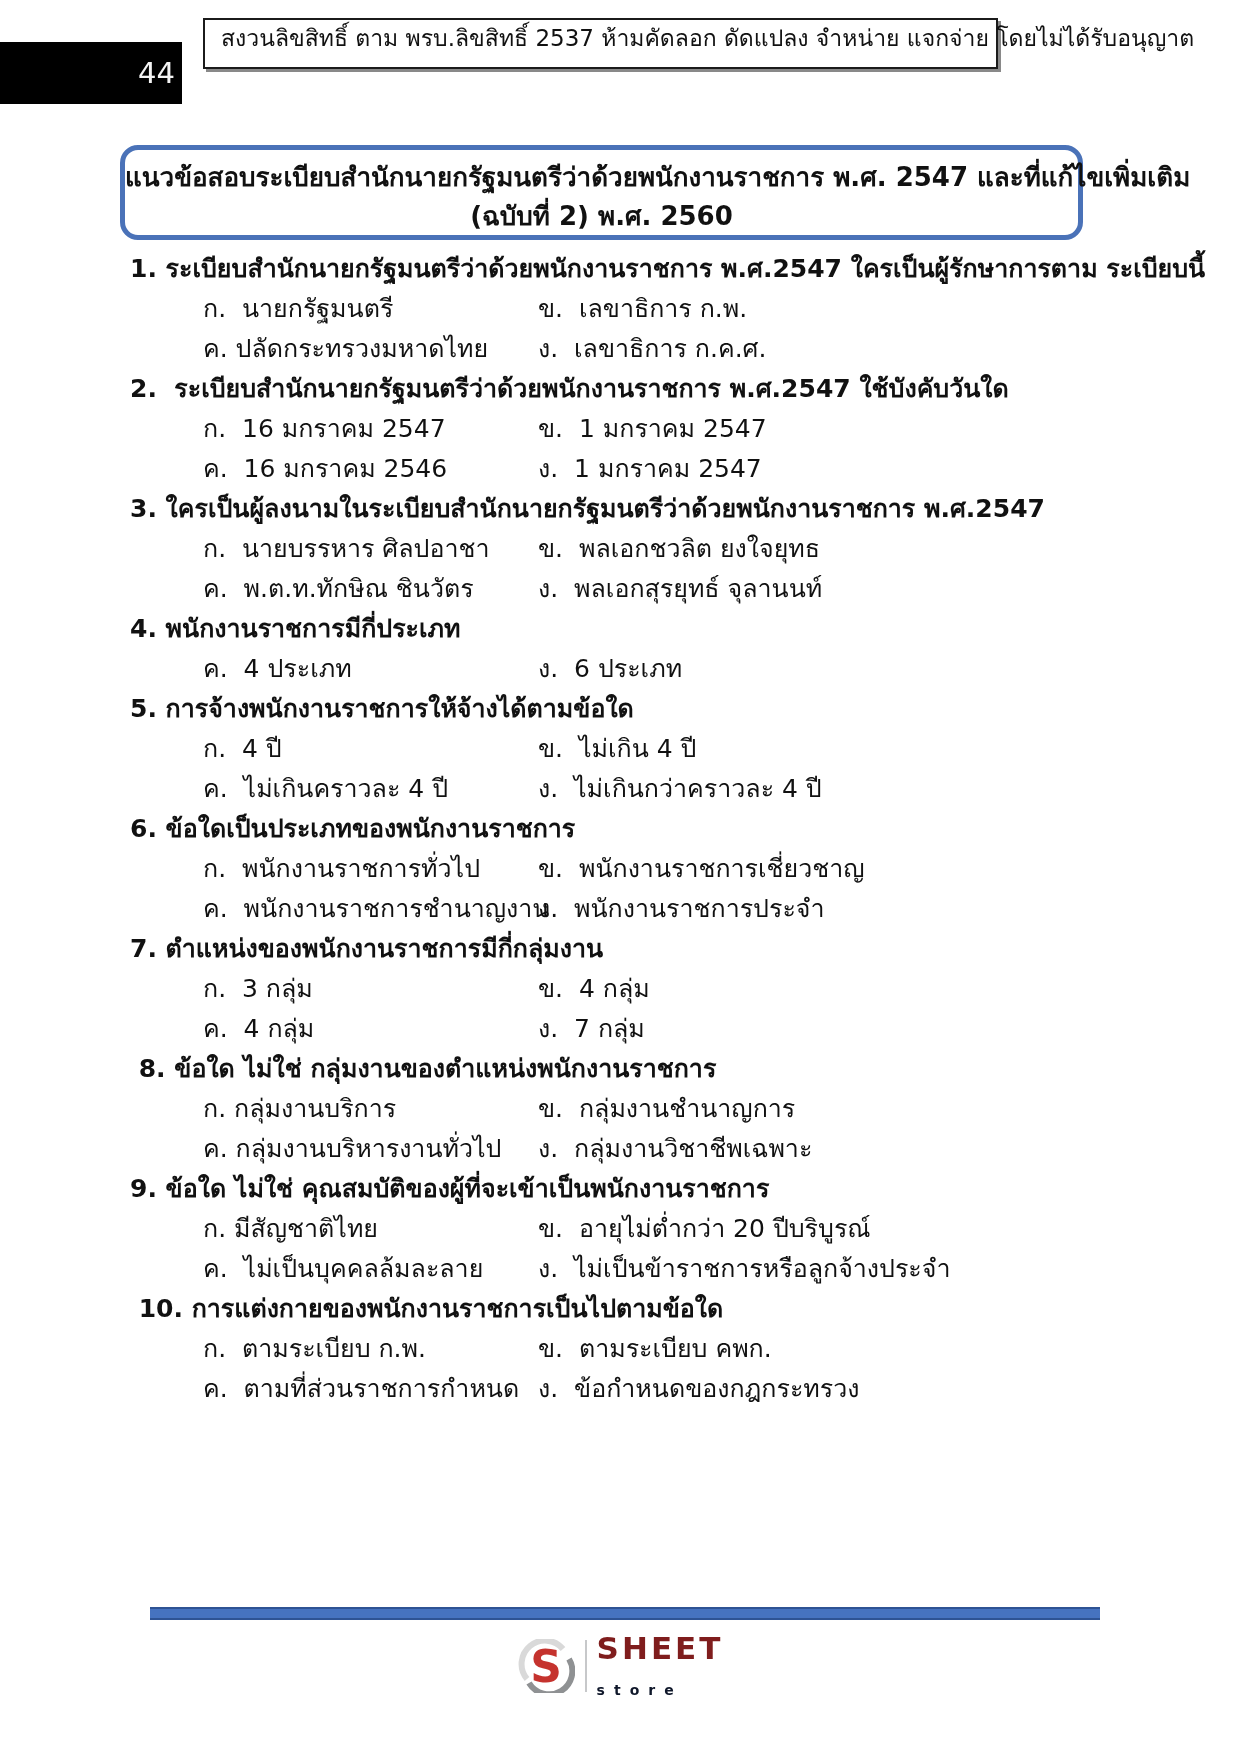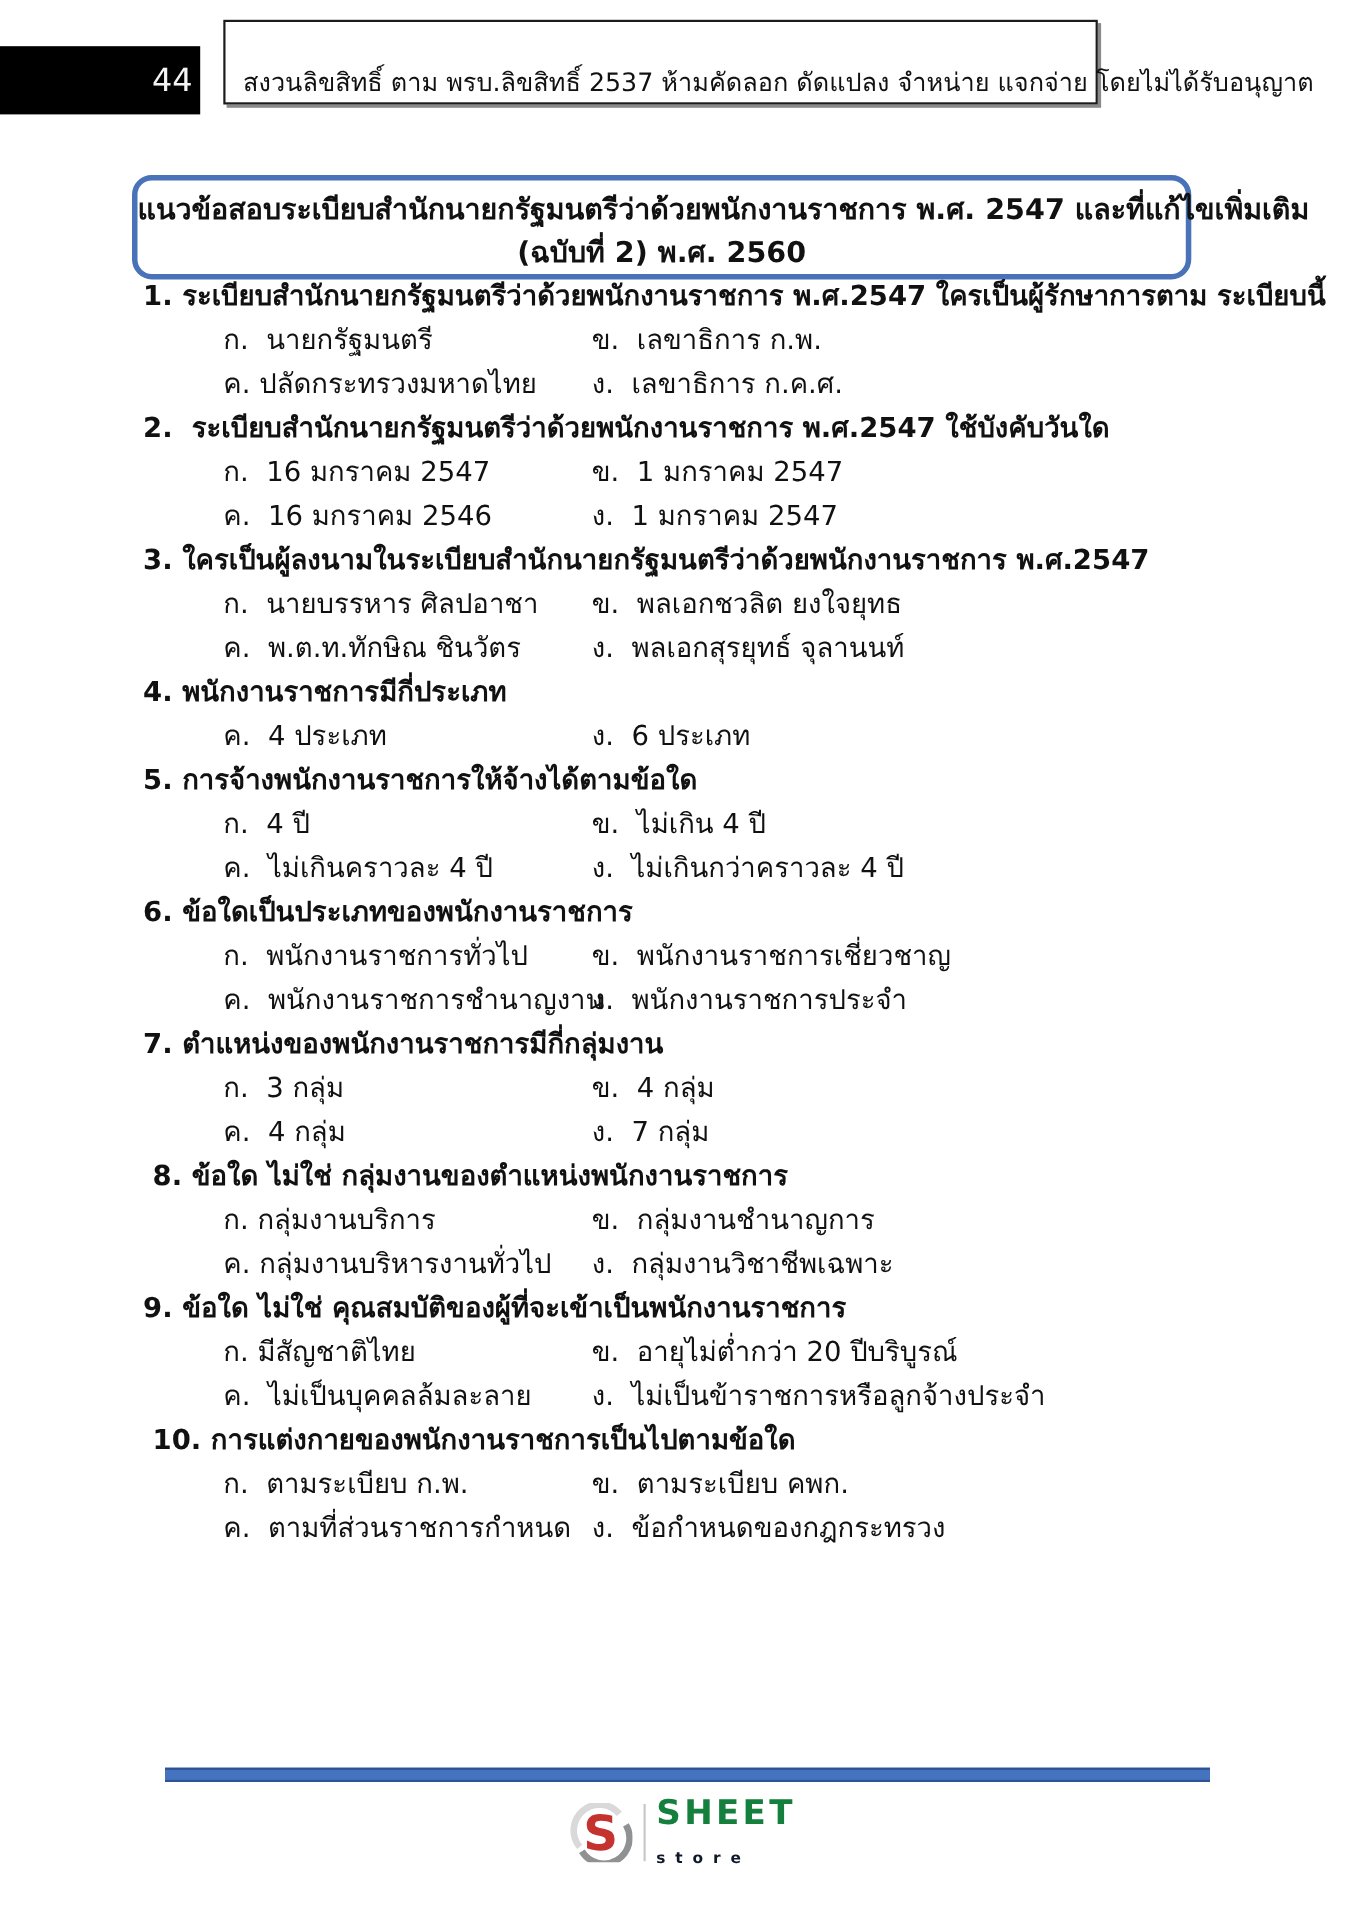--- a/index.html
+++ b/index.html
@@ -9,29 +9,29 @@
   }
   .page{position:absolute;inset:0;}
 
   
   .page-num-box{
     position:absolute;left:0;top:42px;width:182px;height:62px;background:#000;
     color:#f4f4f4;font-size:29px;display:flex;align-items:center;justify-content:flex-end;
     padding-right:7px;box-sizing:border-box;
   }
   .copyright-box{
-    position:absolute;left:203px;top:18px;width:795px;height:77px;background:#fff;
+    position:absolute;left:203px;top:18px;width:795px;height:51px;background:#fff;
     border:2px solid #1b1b1b;box-shadow:3px 3px 0 rgba(40,40,40,.55);
-    display:flex;align-items:flex-end;padding:0 16px;box-sizing:border-box;
+    display:flex;align-items:flex-start;padding:0 16px;box-sizing:border-box;
     font-size:23px;white-space:nowrap;
   }
 
   
   .title-box{
-    position:absolute;left:120px;top:159px;width:963px;height:95px;box-sizing:border-box;
+    position:absolute;left:120px;top:145px;width:963px;height:95px;box-sizing:border-box;
     border:5px solid #4a72b8;border-radius:18px;background:#fff;
     text-align:center;font-weight:bold;font-size:26px;padding-top:8px;
   }
   .title-box .line{line-height:39px;white-space:pre;}
 
   
   .questions{position:absolute;left:130px;top:249px;width:990px;font-size:25px;}
   .q-text{font-weight:bold;height:40px;line-height:40px;white-space:pre;}
   .choices{padding-left:73px;}
   .choice-row{display:grid;grid-template-columns:335px auto;height:40px;line-height:40px;}
@@ -42,21 +42,21 @@
     position:absolute;left:150px;top:1607px;width:950px;height:13px;box-sizing:border-box;
     background:#4673c0;border-top:2px solid #2e5394;border-bottom:2px solid #2e5394;
   }
   .logo{
     position:absolute;left:0;top:1633px;width:1240px;
     display:flex;justify-content:center;align-items:center;gap:10px;
   }
   .logo-s svg{display:block;}
   .logo-divider{width:2px;height:52px;background:#c7c8ca;}
   .logo-textwrap{display:flex;flex-direction:column;}
-  .logo-title{font-weight:bold;font-size:31px;color:#15803d;letter-spacing:3px;line-height:31px;}
+  .logo-title{font-weight:bold;font-size:31px;color:#7f1d1d;letter-spacing:3px;line-height:31px;}
   .logo-sub{font-size:14px;color:#0f172a;letter-spacing:9px;line-height:15px;margin-top:19px;font-weight:bold;}
 </style>
 </head>
 <body>
 
 <div class="page">
 
   <div class="page-num-box">
     <span>44</span>
   </div>

